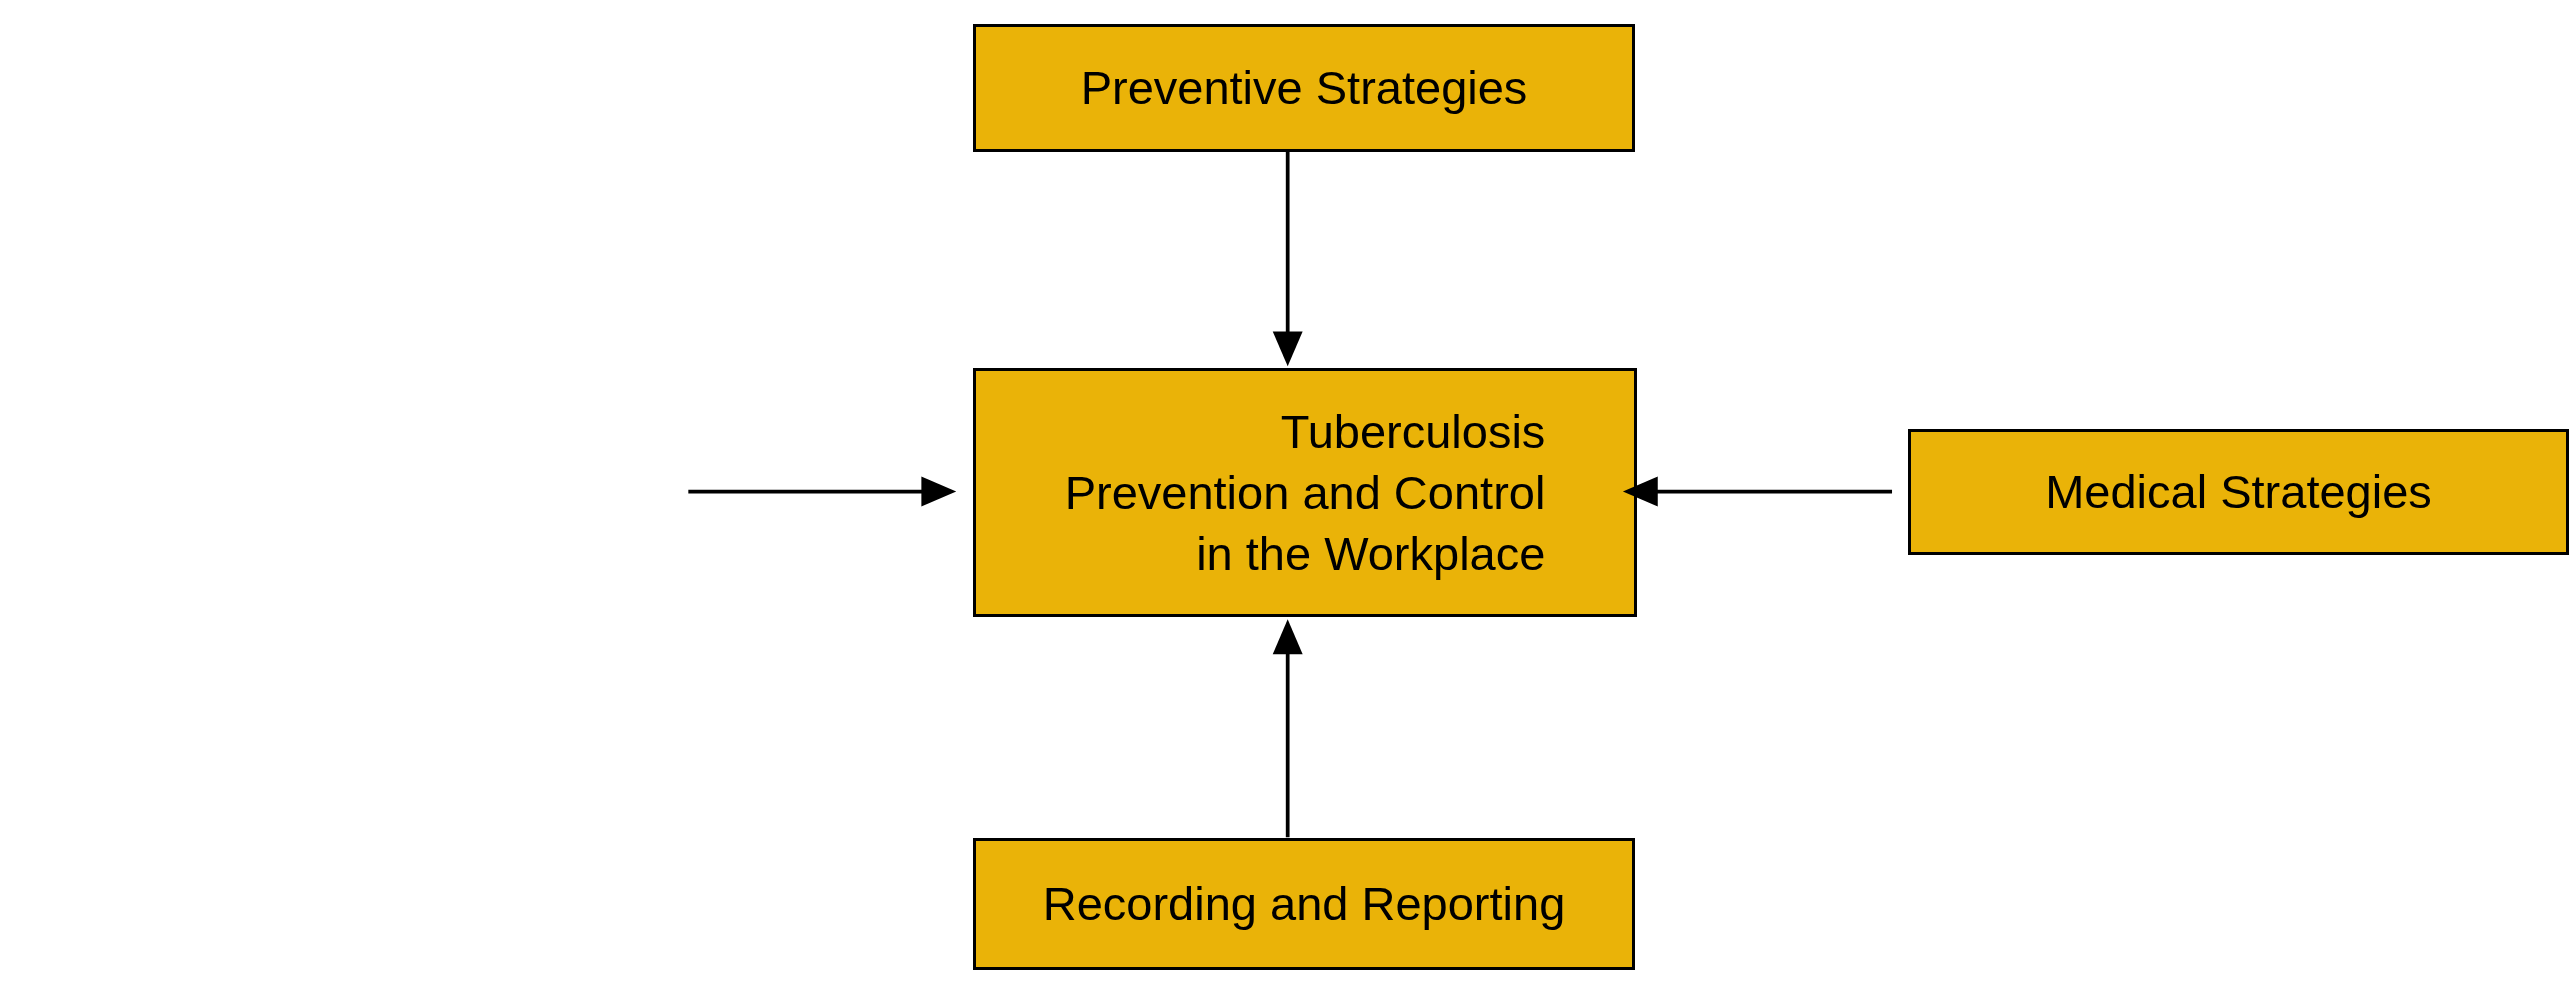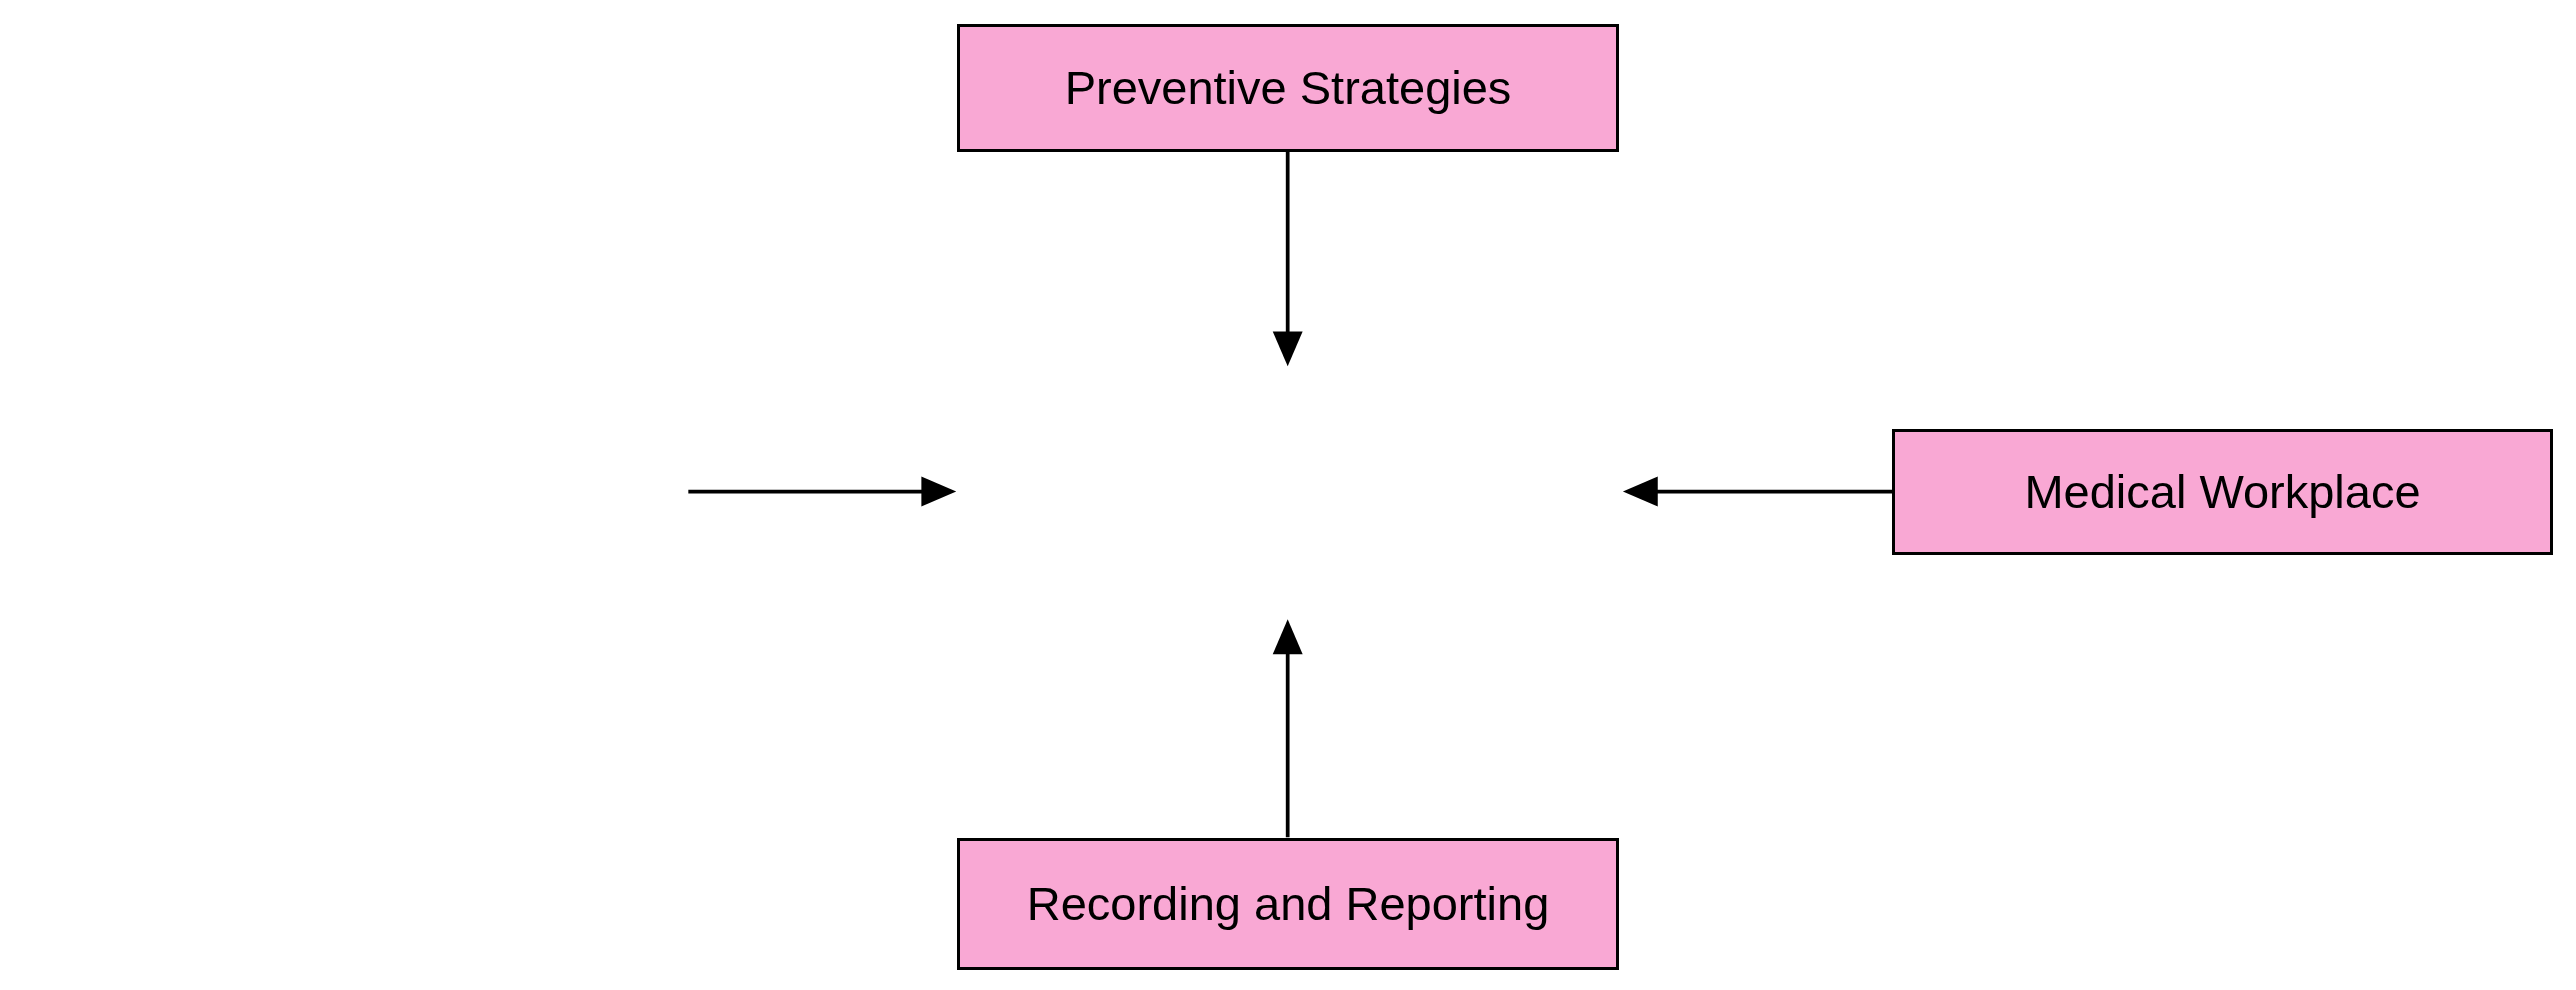--- a/index.html
+++ b/index.html
@@ -12,26 +12,27 @@
     width: 2576px;
     height: 990px;
     background: #ffffff;
     font-family: "Liberation Sans", sans-serif;
     color: #000000;
     overflow: hidden;
   }
   .node {
     position: absolute;
     box-sizing: border-box;
-    background: #f9a8d4;
+    background: #eab308;
     border: 3.7px solid #000000;
     display: flex;
     align-items: center;
     justify-content: center;
     text-align: right;
+    margin-left: 16px;
   }
   .node .label {
     font-size: 47px;
     line-height: 1.3;
     white-space: pre-line;
     color: #000000;
   }
   
   .node-top    { left: 957px; top: 24px;   width: 662px; height: 128px; }
   .node-center { left: 957px; top: 368px;  width: 664px; height: 249px; }
@@ -59,23 +60,28 @@
 </head>
 <body>
 
 <div class="canvas">
 
   <div class="node node-top">
     <span class="label">Preventive Strategies</span>
   </div>
 
 
+  <div class="node node-center">
+    <span class="label">Tuberculosis
+Prevention and Control
+in the Workplace</span>
+  </div>
 
   <div class="node node-right">
-    <span class="label">Medical Workplace</span>
+    <span class="label">Medical Strategies</span>
   </div>
 
   <div class="node node-bottom">
     <span class="label">Recording and Reporting</span>
   </div>
 
   <svg class="edges-svg" viewBox="0 0 4133 1589" xmlns="http://www.w3.org/2000/svg">
 
     <g>
       <line class="edge-line" x1="2066" y1="243" x2="2066" y2="538"></line>

